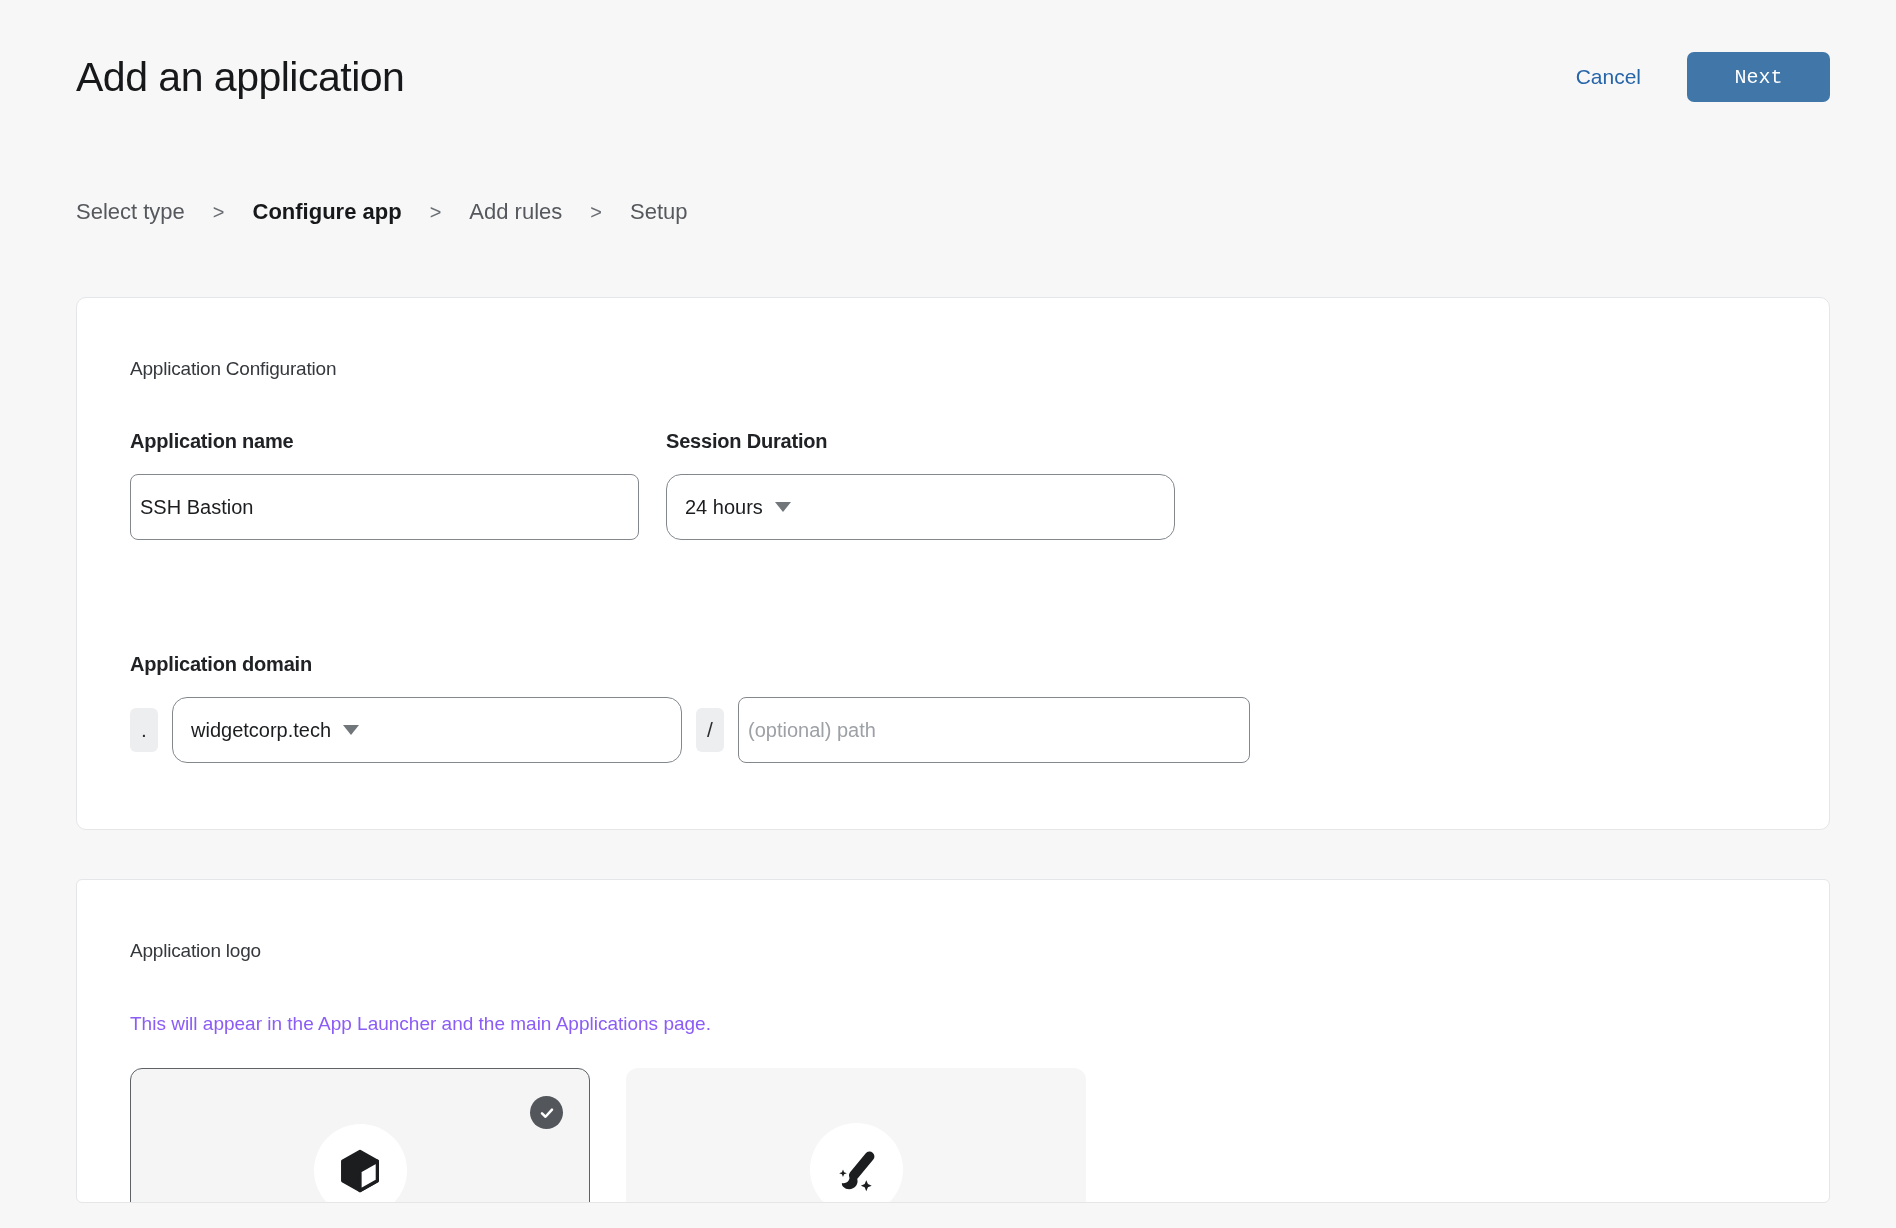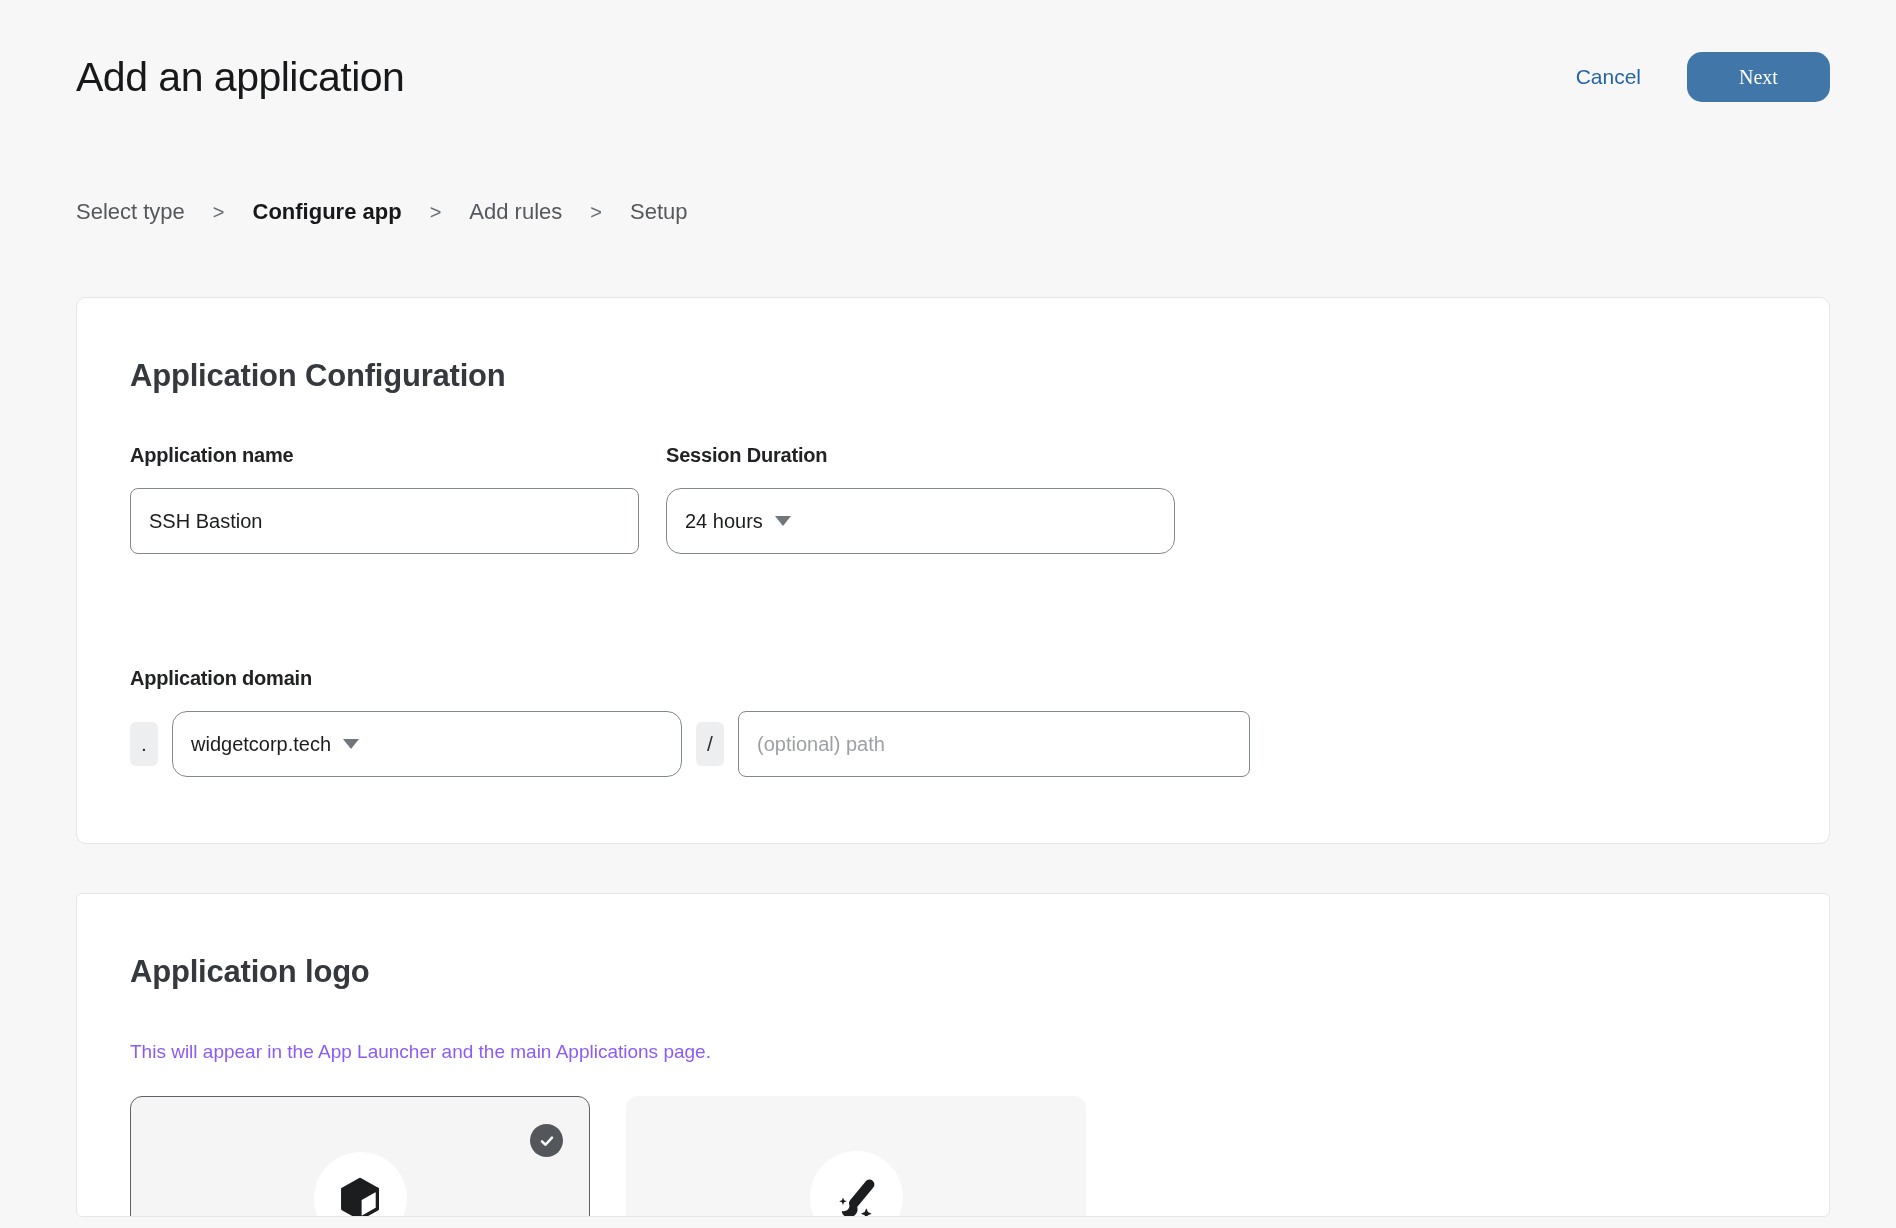--- a/index.html
+++ b/index.html
@@ -22,46 +22,46 @@
     color:var(--text-primary);
   }
   .page{width:1754px;margin-left:76px;}
 
   
   .page-header{display:flex;align-items:center;justify-content:space-between;margin-top:52px;}
   .page-title{font-size:41px;font-weight:400;letter-spacing:-0.5px;color:#17181A;}
   .header-actions{display:flex;align-items:center;gap:46px;}
   .cancel-link{font-size:21px;color:var(--link-blue);text-decoration:none;cursor:pointer;}
   .next-button{
-    width:143px;height:50px;border:none;border-radius:15px;
+    width:143px;height:50px;border:none;border-radius:7px;
     background:var(--accent-blue);color:#fff;font-size:20px;
-    font-family:Liberation Serif, serif;cursor:pointer;
+    font-family:Liberation Mono, monospace;cursor:pointer;
   }
 
   
   .breadcrumb{display:flex;align-items:center;gap:28px;margin-top:97px;font-size:22px;color:var(--text-secondary);}
   .breadcrumb .step{cursor:pointer;}
   .breadcrumb .step.active{font-weight:700;color:#17181A;}
   .breadcrumb .sep{font-size:20px;color:#6A6E72;}
 
   
   .card{
     margin-top:72px;background:var(--card-bg);
     border:1px solid var(--card-border);border-radius:10px;
     padding:60px 53px 66px 53px;
   }
   .card.logo-card{margin-top:49px;padding-bottom:0;height:324px;overflow:hidden;border-radius:6px;}
-  .section-heading{font-size:31px;font-weight:700;color:#35383C;letter-spacing:-0.2px;}
+  .section-heading{font-size:19px;font-weight:400;color:#35383C;letter-spacing:-0.2px;}
 
   
   .form-grid{display:grid;grid-template-columns:509px 509px;column-gap:27px;margin-top:50px;}
   .field-label{display:block;font-size:20px;font-weight:700;color:#202225;letter-spacing:-0.2px;margin-bottom:21px;}
   .text-input{
     width:100%;height:66px;border:1px solid var(--input-border);border-radius:8px;
-    padding:0 18px;font-size:20px;color:var(--text-primary);
+    padding:0 9px;font-size:20px;color:var(--text-primary);
     font-family:"Liberation Sans", sans-serif;background:#fff;outline:none;
   }
   .text-input::placeholder{color:#9DA1A5;}
   .select{
     height:66px;border:1px solid var(--input-border);border-radius:15px;background:#fff;
     display:flex;align-items:center;justify-content:flex-start;
     padding:0 20px 0 18px;font-size:20px;cursor:pointer;
   }
   .caret{
     width:0;height:0;border-left:8px solid transparent;border-right:8px solid transparent;

